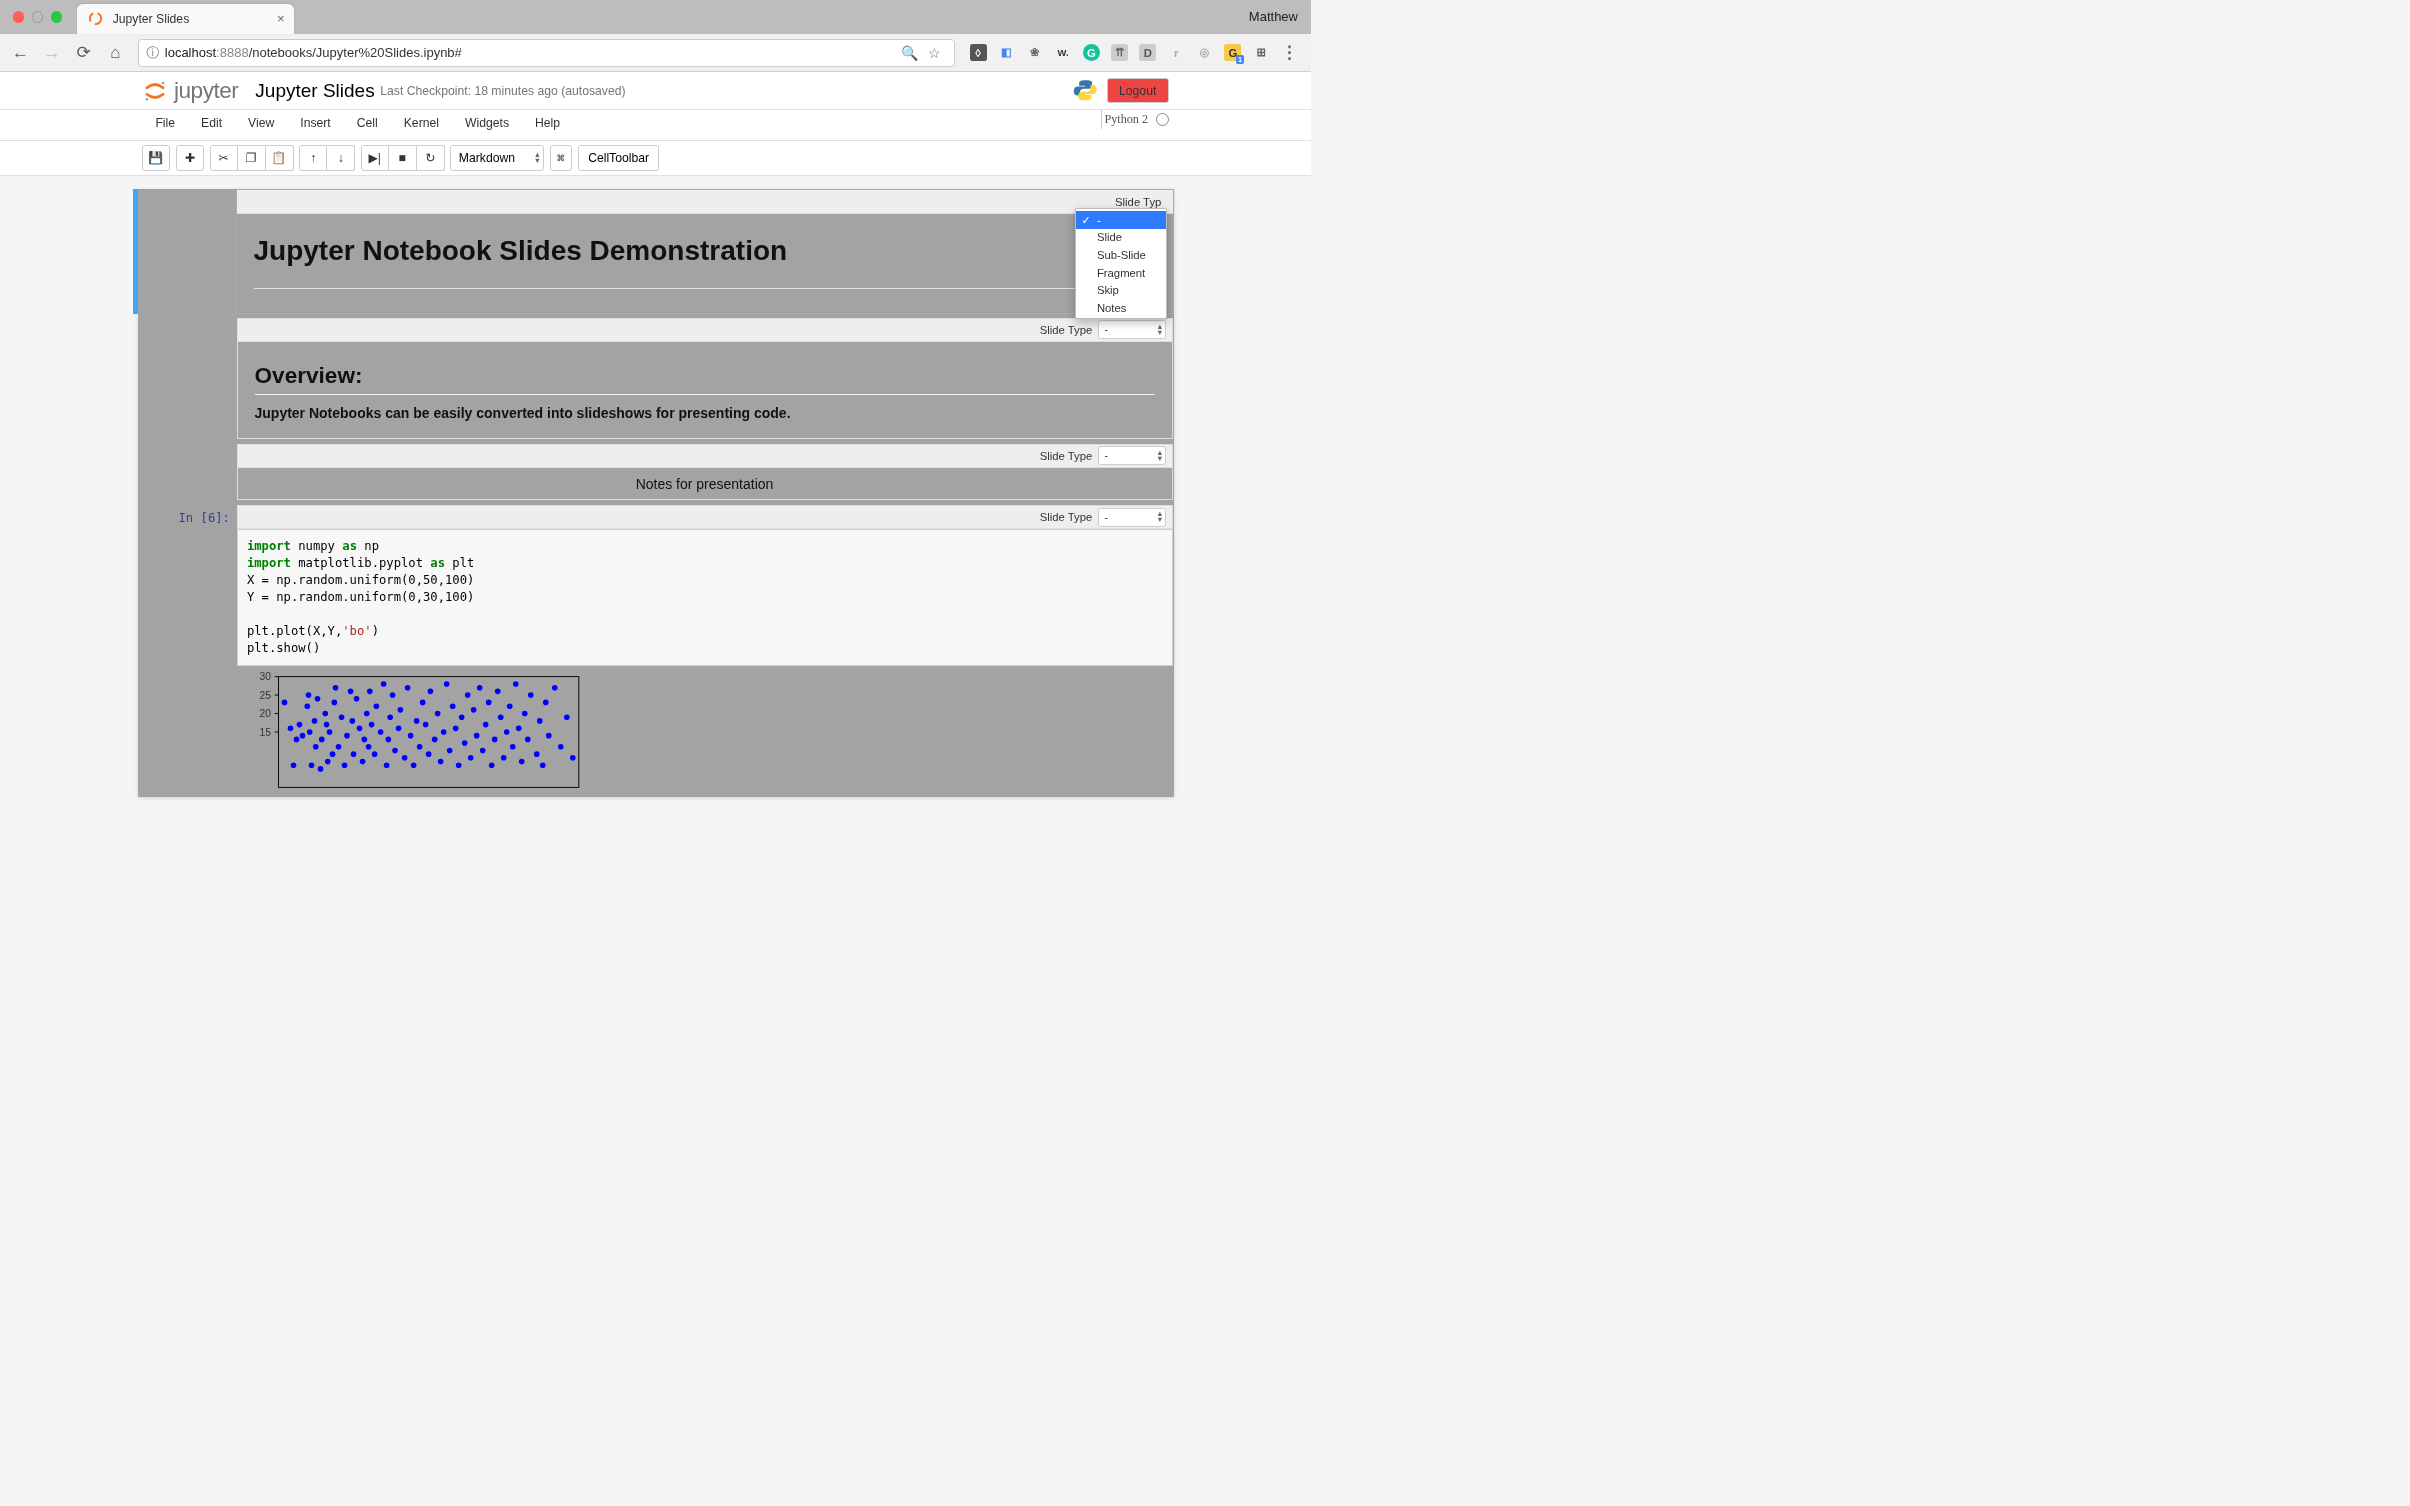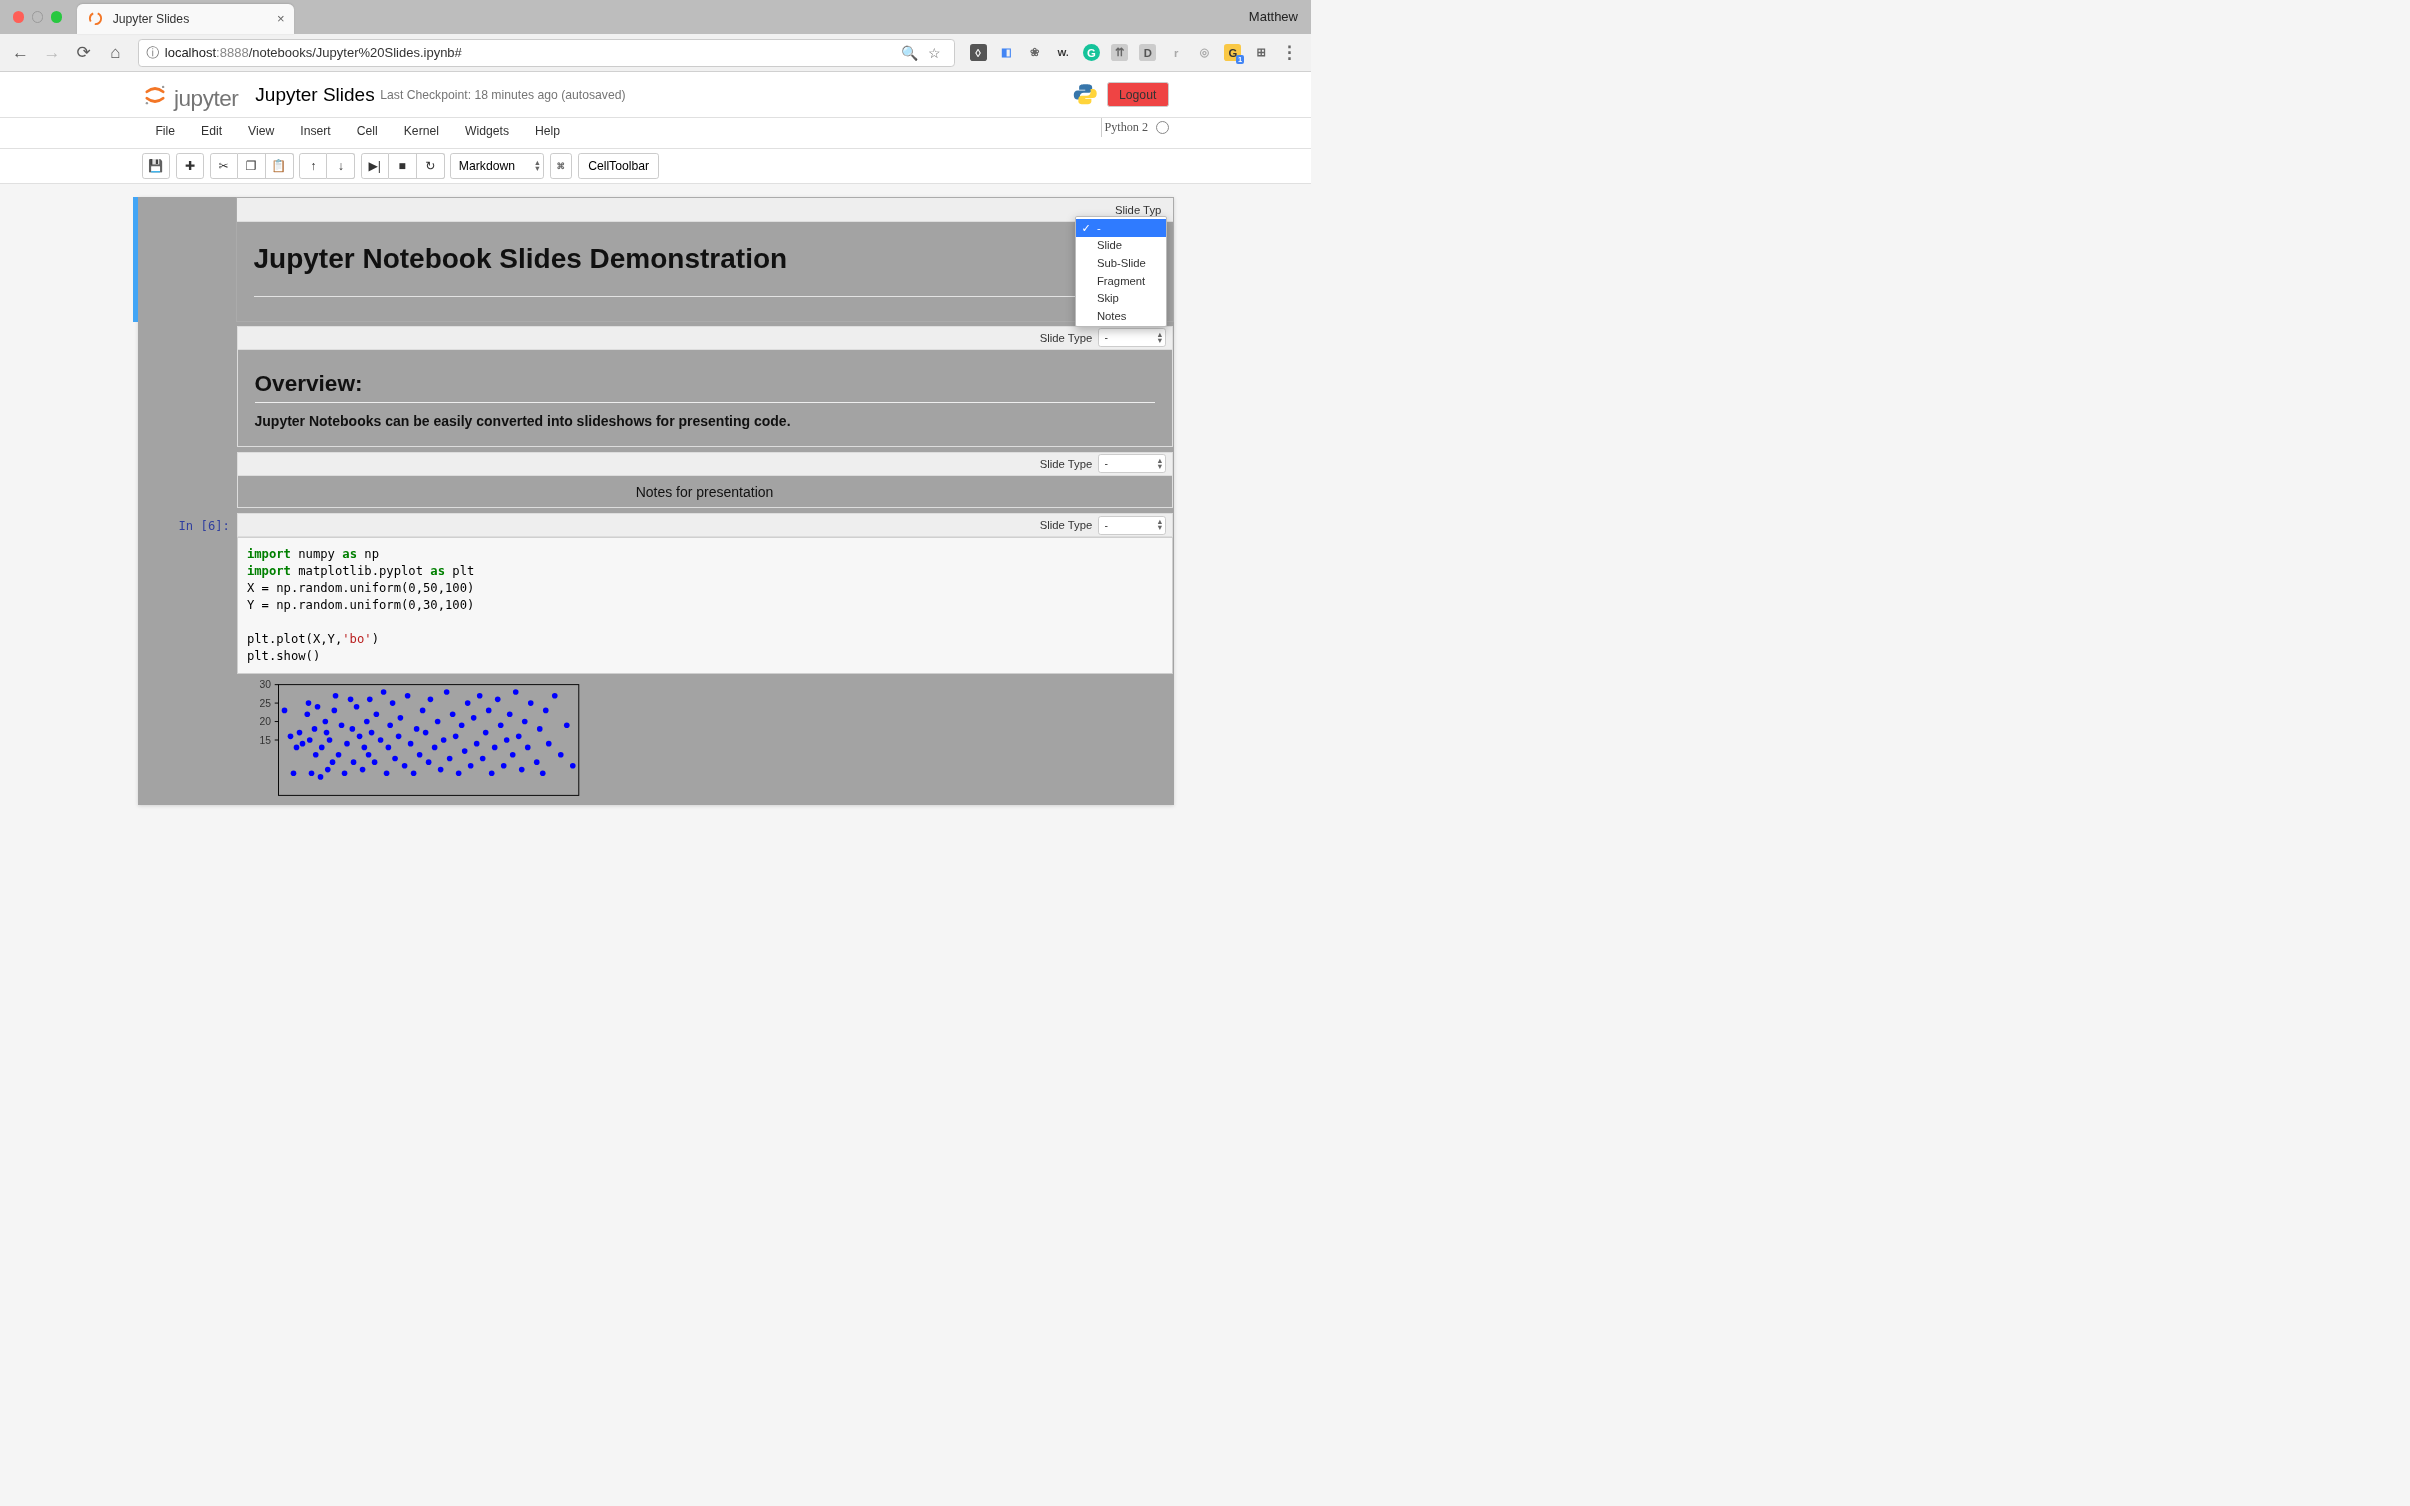--- a/index.html
+++ b/index.html
@@ -29,21 +29,21 @@
 .addr-path { color: #333; }
 .addr-icons { display: flex; gap: 9.4px; padding-right: 5.6px; color: #666; font-size: 14px; }
 .ext-icons { display: flex; align-items: center; gap: 11.3px; padding: 0 5.6px; }
 .ext-icon { width: 17px; height: 17px; display: flex; align-items: center; justify-content: center; font-size: 11.3px; font-weight: bold; border-radius: 2.8px; }
 
 
 .jup-header { background: #fff; border-bottom: 0.9px solid #e0e0e0; padding: 5.6px 0; }
 .jup-header-inner { max-width: 1045px; margin: 0 auto; display: flex; align-items: center; padding: 0 9.4px; }
 .logo-wrap { display: flex; align-items: center; gap: 5.6px; margin-right: 17px; }
 .logo-sym { width: 26px; height: 26px; position: relative; }
-.logo-text { font-size: 22.6px; color: #757575; font-weight: 400; letter-spacing: -0.5px; margin-top: 8px; }
+.logo-text { font-size: 22.6px; color: #757575; font-weight: 400; letter-spacing: -0.5px; }
 .nb-title { font-size: 19px; color: #000; font-weight: 400; }
 .checkpoint { font-size: 12.2px; color: #757575; margin-left: 5.6px; }
 .header-right { margin-left: auto; display: flex; align-items: center; gap: 9.4px; }
 .py-logo { width: 24.5px; height: 24.5px; }
 .logout-btn { border: 0.9px solid #ccc; background: #ef4444; padding: 4.7px 11.3px; font-size: 12.2px; border-radius: 2.8px; color: #333; }
 
 
 .menubar { background: #fff; border-bottom: 0.9px solid #e0e0e0; }
 .menubar-inner { max-width: 1045px; margin: 0 auto; display: flex; align-items: flex-start; padding: 0 9.4px; height: 30px; font-size: 12.2px; color: #333; }
 .menu-item { padding: 5.6px 13px; }

